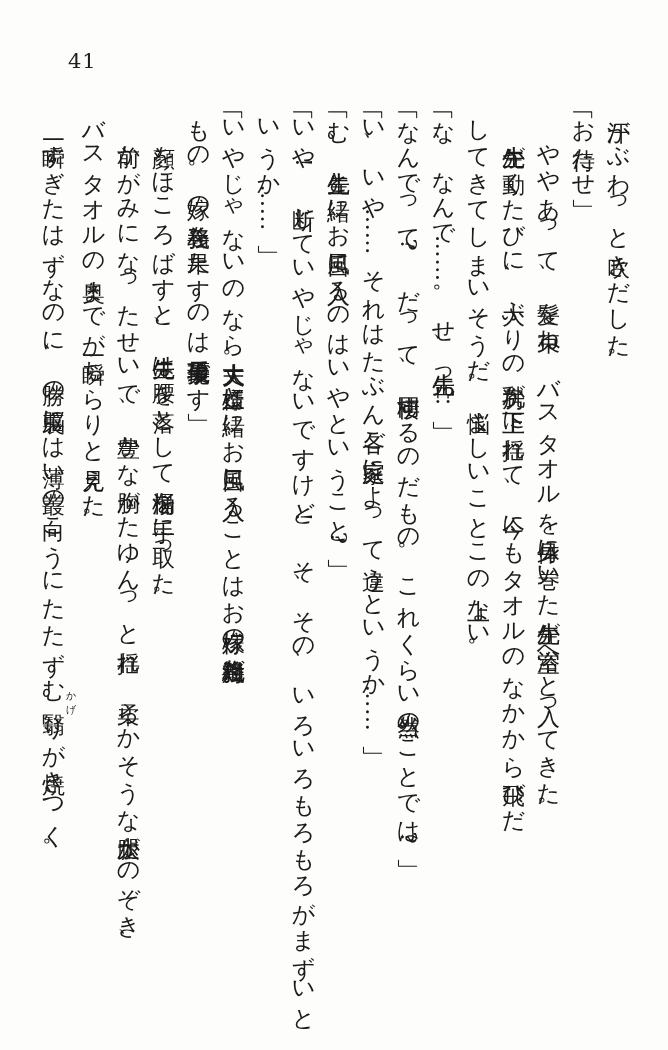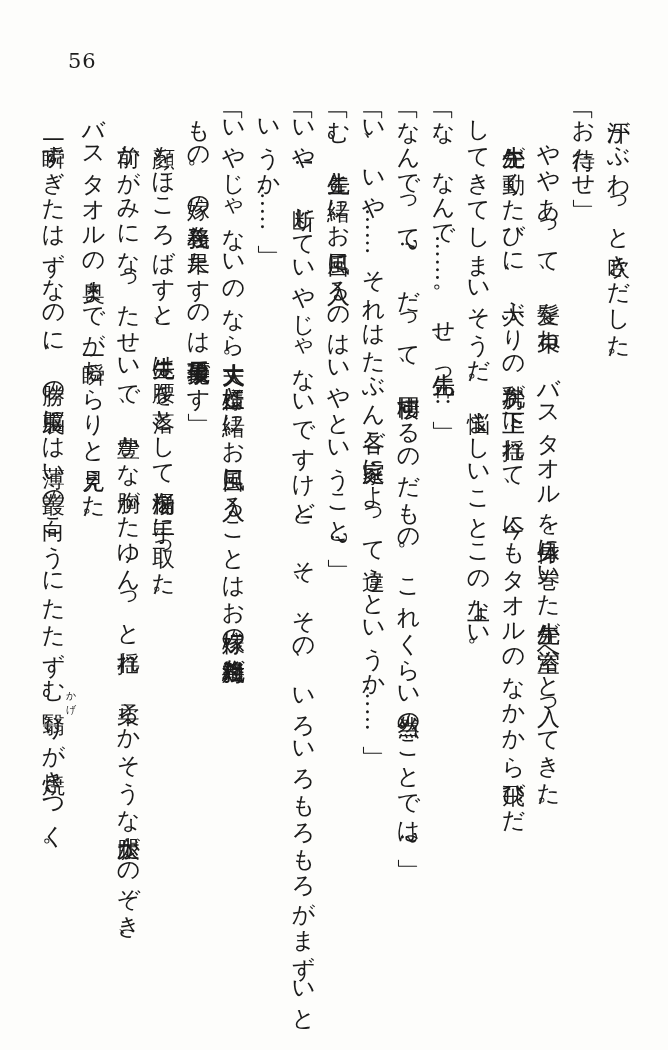--- a/index.html
+++ b/index.html
@@ -49,21 +49,21 @@
     letter-spacing: 0;
   }
   .tcy {
     text-combine-upright: all;
     letter-spacing: 0;
   }
 </style>
 </head>
 <body>
 
-<div class="page-number">56</div>
+<div class="page-number">41</div>
 
 <div class="text-area">
   <div class="line">汗がぶわっと吹きだした。</div>
   <div class="line">「お待たせ」</div>
   <div class="line indent">ややあって、髪を束ね、バスタオルを身体に巻いた先生が浴室へと入ってきた。</div>
   <div class="line indent">先生が動くたびに、大ぶりの乳房が上下に揺れて、今にもタオルのなかから飛びだ</div>
   <div class="line">してきてしまいそうだ。悩ましいことこの上ない。</div>
   <div class="line"><span>「な、なんで……。せ、先生っ</span><span class="tcy">!?</span><span>」</span></div>
   <div class="line">「なんでって?　だって、同棲するのだもの。これくらい当然のことでは?」</div>
   <div class="line">「い、いや……それはたぶん各ご家庭によって違うというか……」</div>

